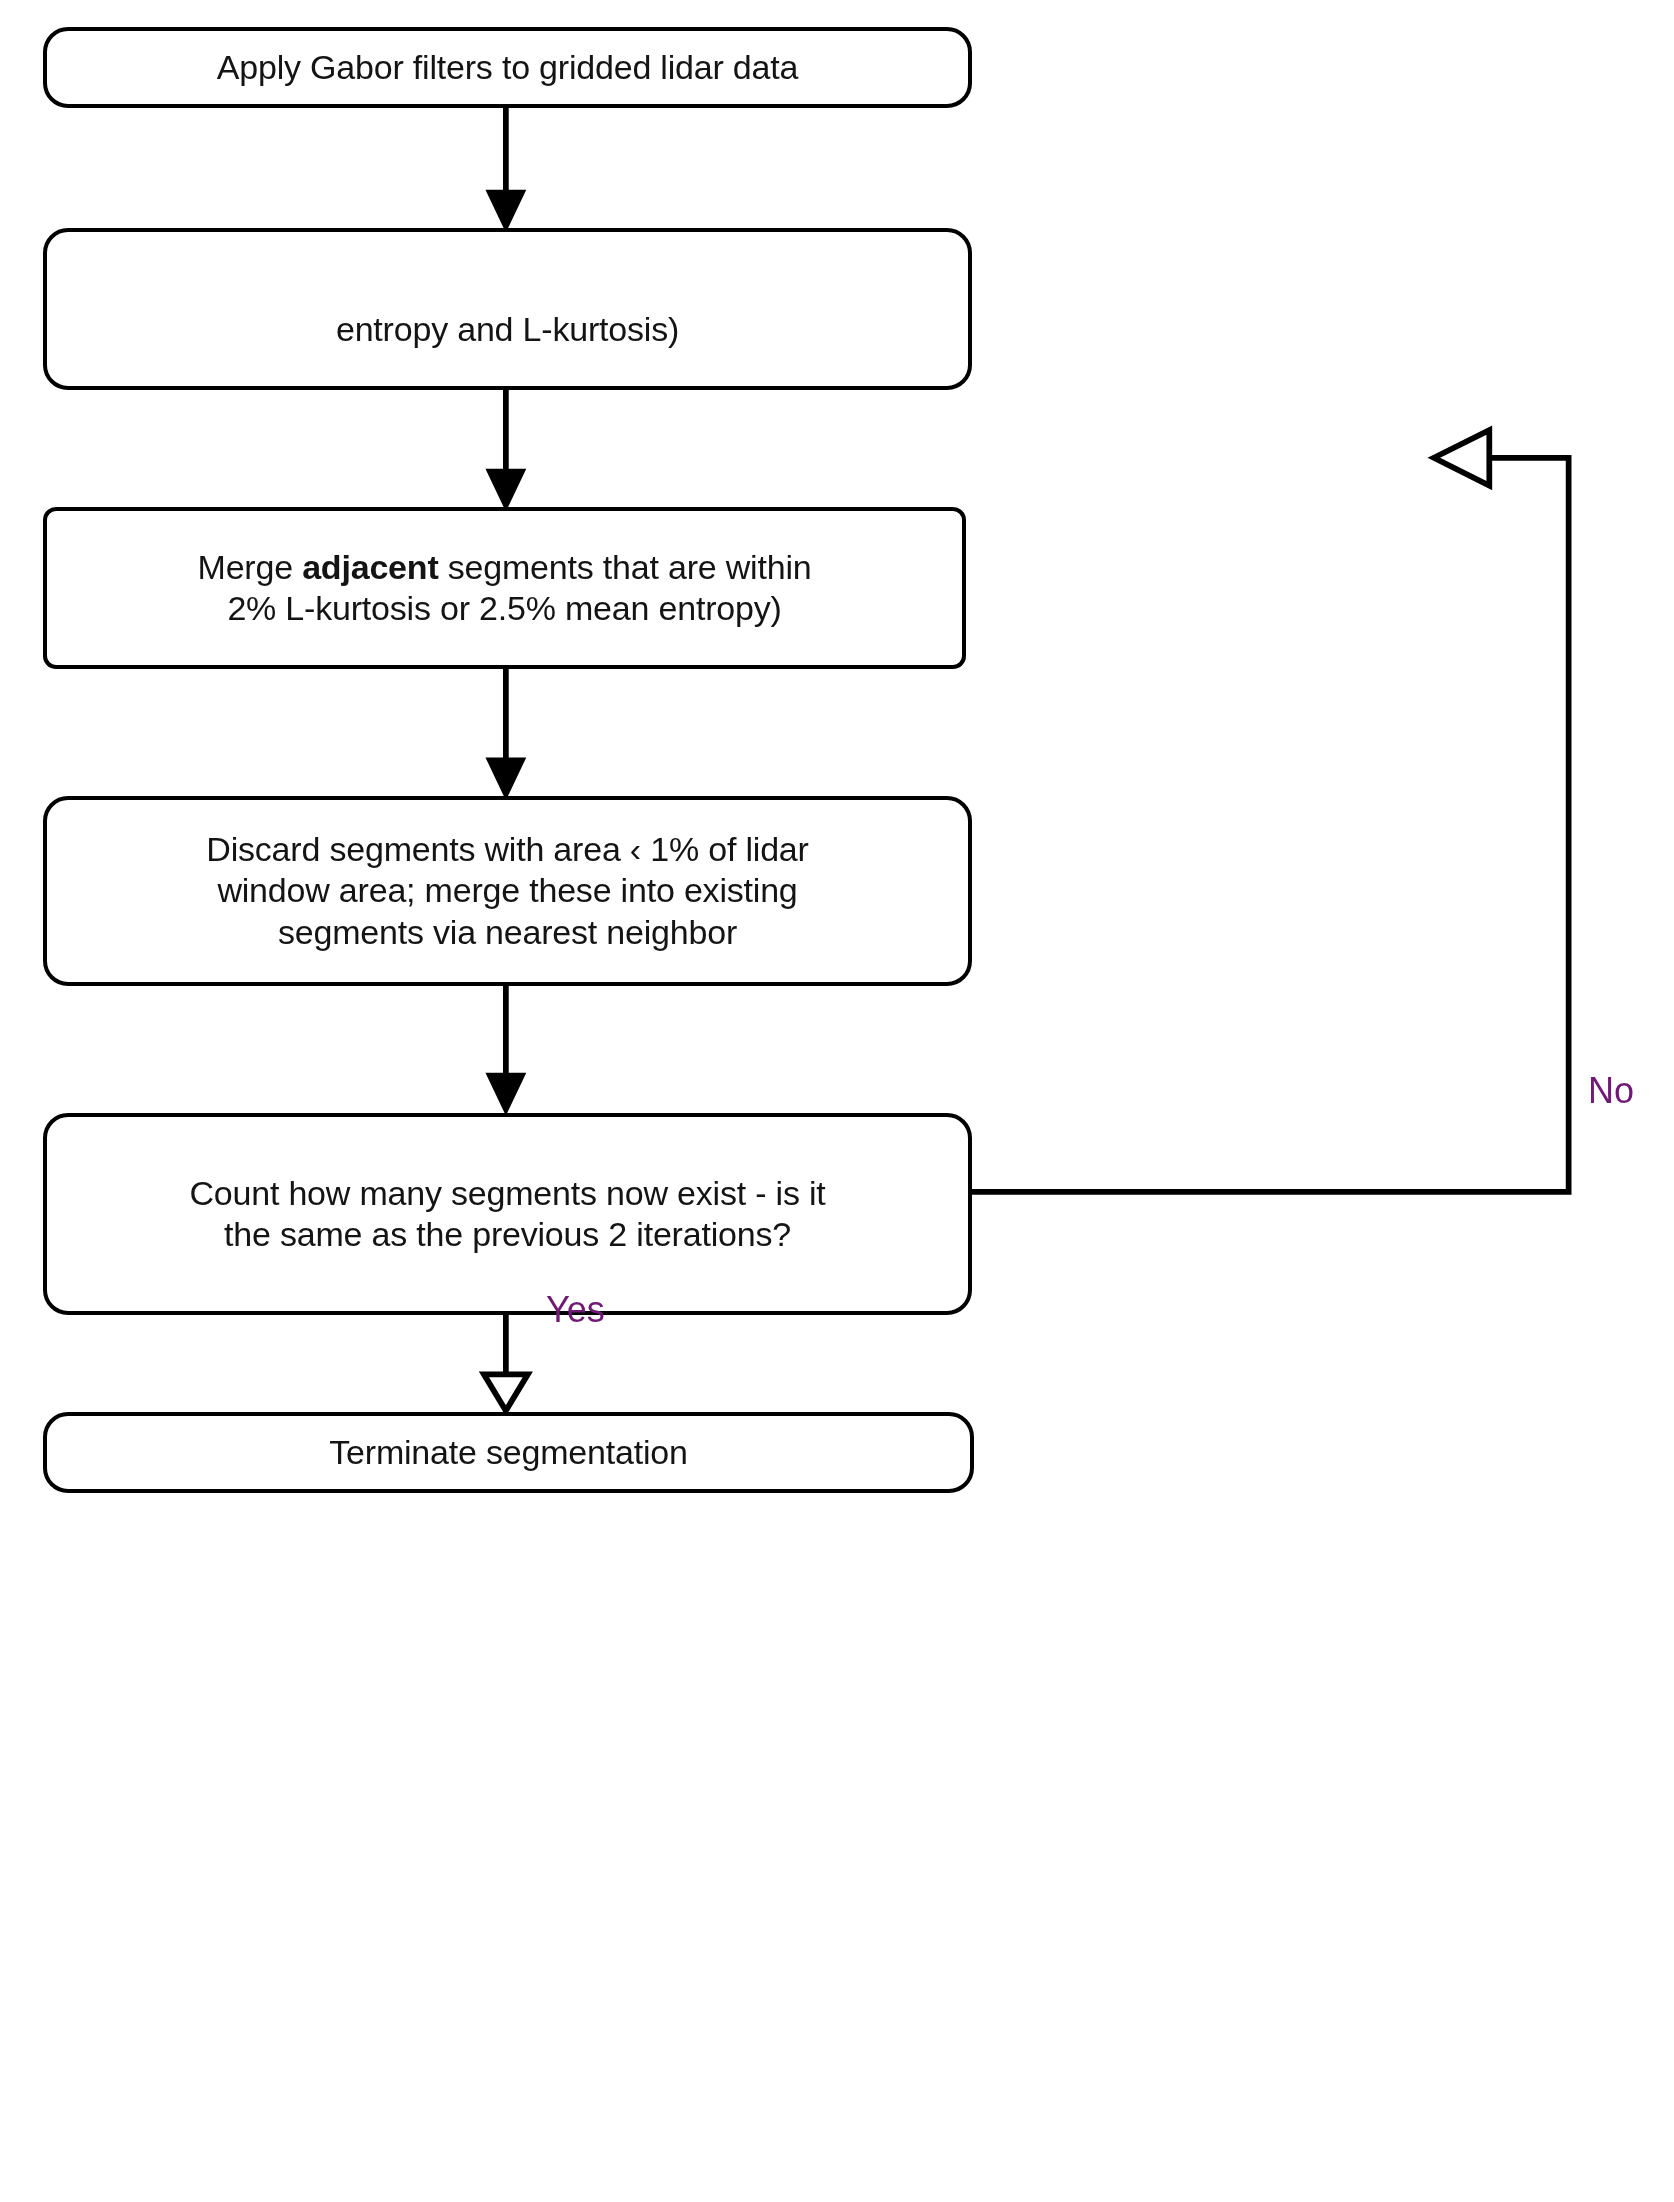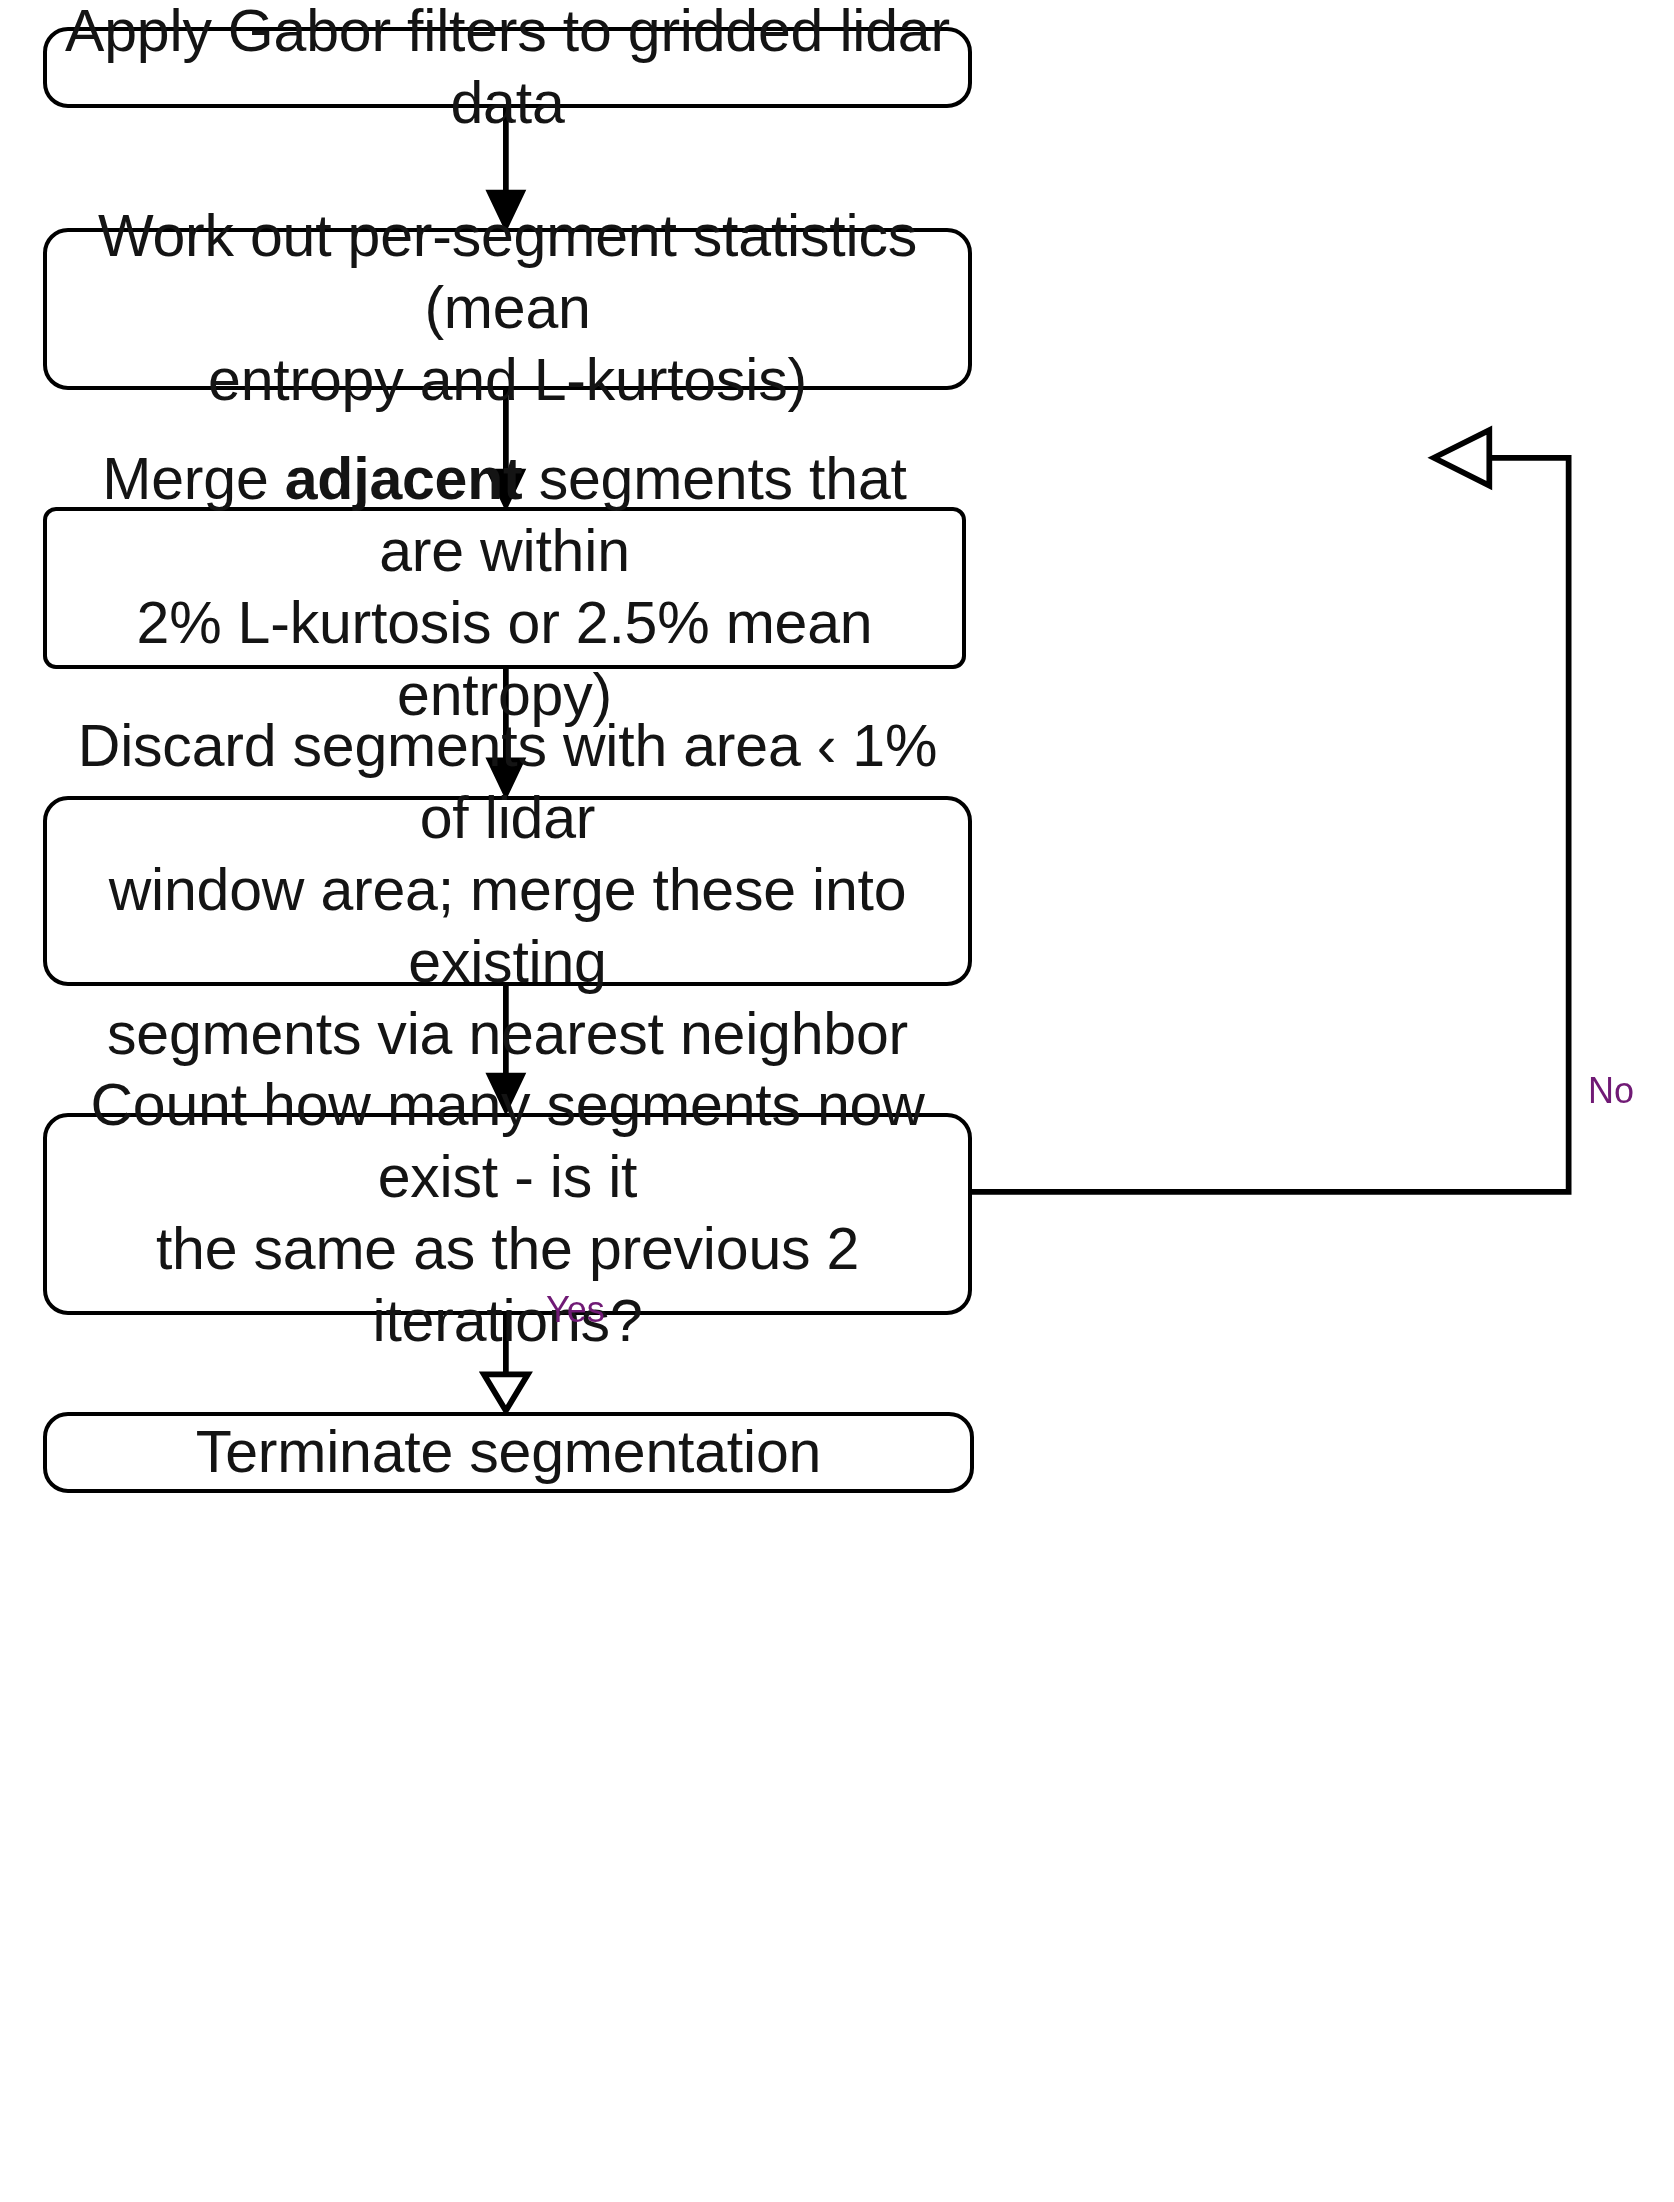--- a/index.html
+++ b/index.html
@@ -28,21 +28,21 @@
     position: absolute;
     box-sizing: border-box;
     border: 4.8px solid #000000;
     border-radius: 25px;
     background: #ffffff;
     display: flex;
     align-items: center;
     justify-content: center;
     text-align: center;
     color: #141414;
-    font-size: 59px;
+    font-size: 34px;
     line-height: 1.22;
     letter-spacing: -0.2px;
     padding: 0 9.6px;
     z-index: 2;
   }
   .node-box .node-text {
     display: block;
     width: 100%;
   }
   .node-box b {
@@ -95,21 +95,21 @@
       <polygon points="1500,479 1558,450 1558,508" fill="#ffffff" stroke="#000000" stroke-width="6"></polygon>
     </g>
   </svg>
 
   <div class="node-box" style="left:43px; top:27px; width:929px; height:81px;">
     <span class="node-text">Apply Gabor filters to gridded lidar data</span>
   </div>
 
   <div class="node-box" style="left:43px; top:228px; width:929px; height:162px;">
     <span class="node-text">
-      <span>Work out per-segment statistics (mean</span><br>
+      <br>
       <span>entropy and L-kurtosis)</span>
     </span>
   </div>
 
   <div class="node-box" style="left:43px; top:507px; width:923px; height:162px;border-radius:13px;">
     <span class="node-text">
       <span>Merge </span><b>adjacent</b><span> segments that are within</span><br>
       <span>2% L-kurtosis or 2.5% mean entropy)</span>
     </span>
   </div>

